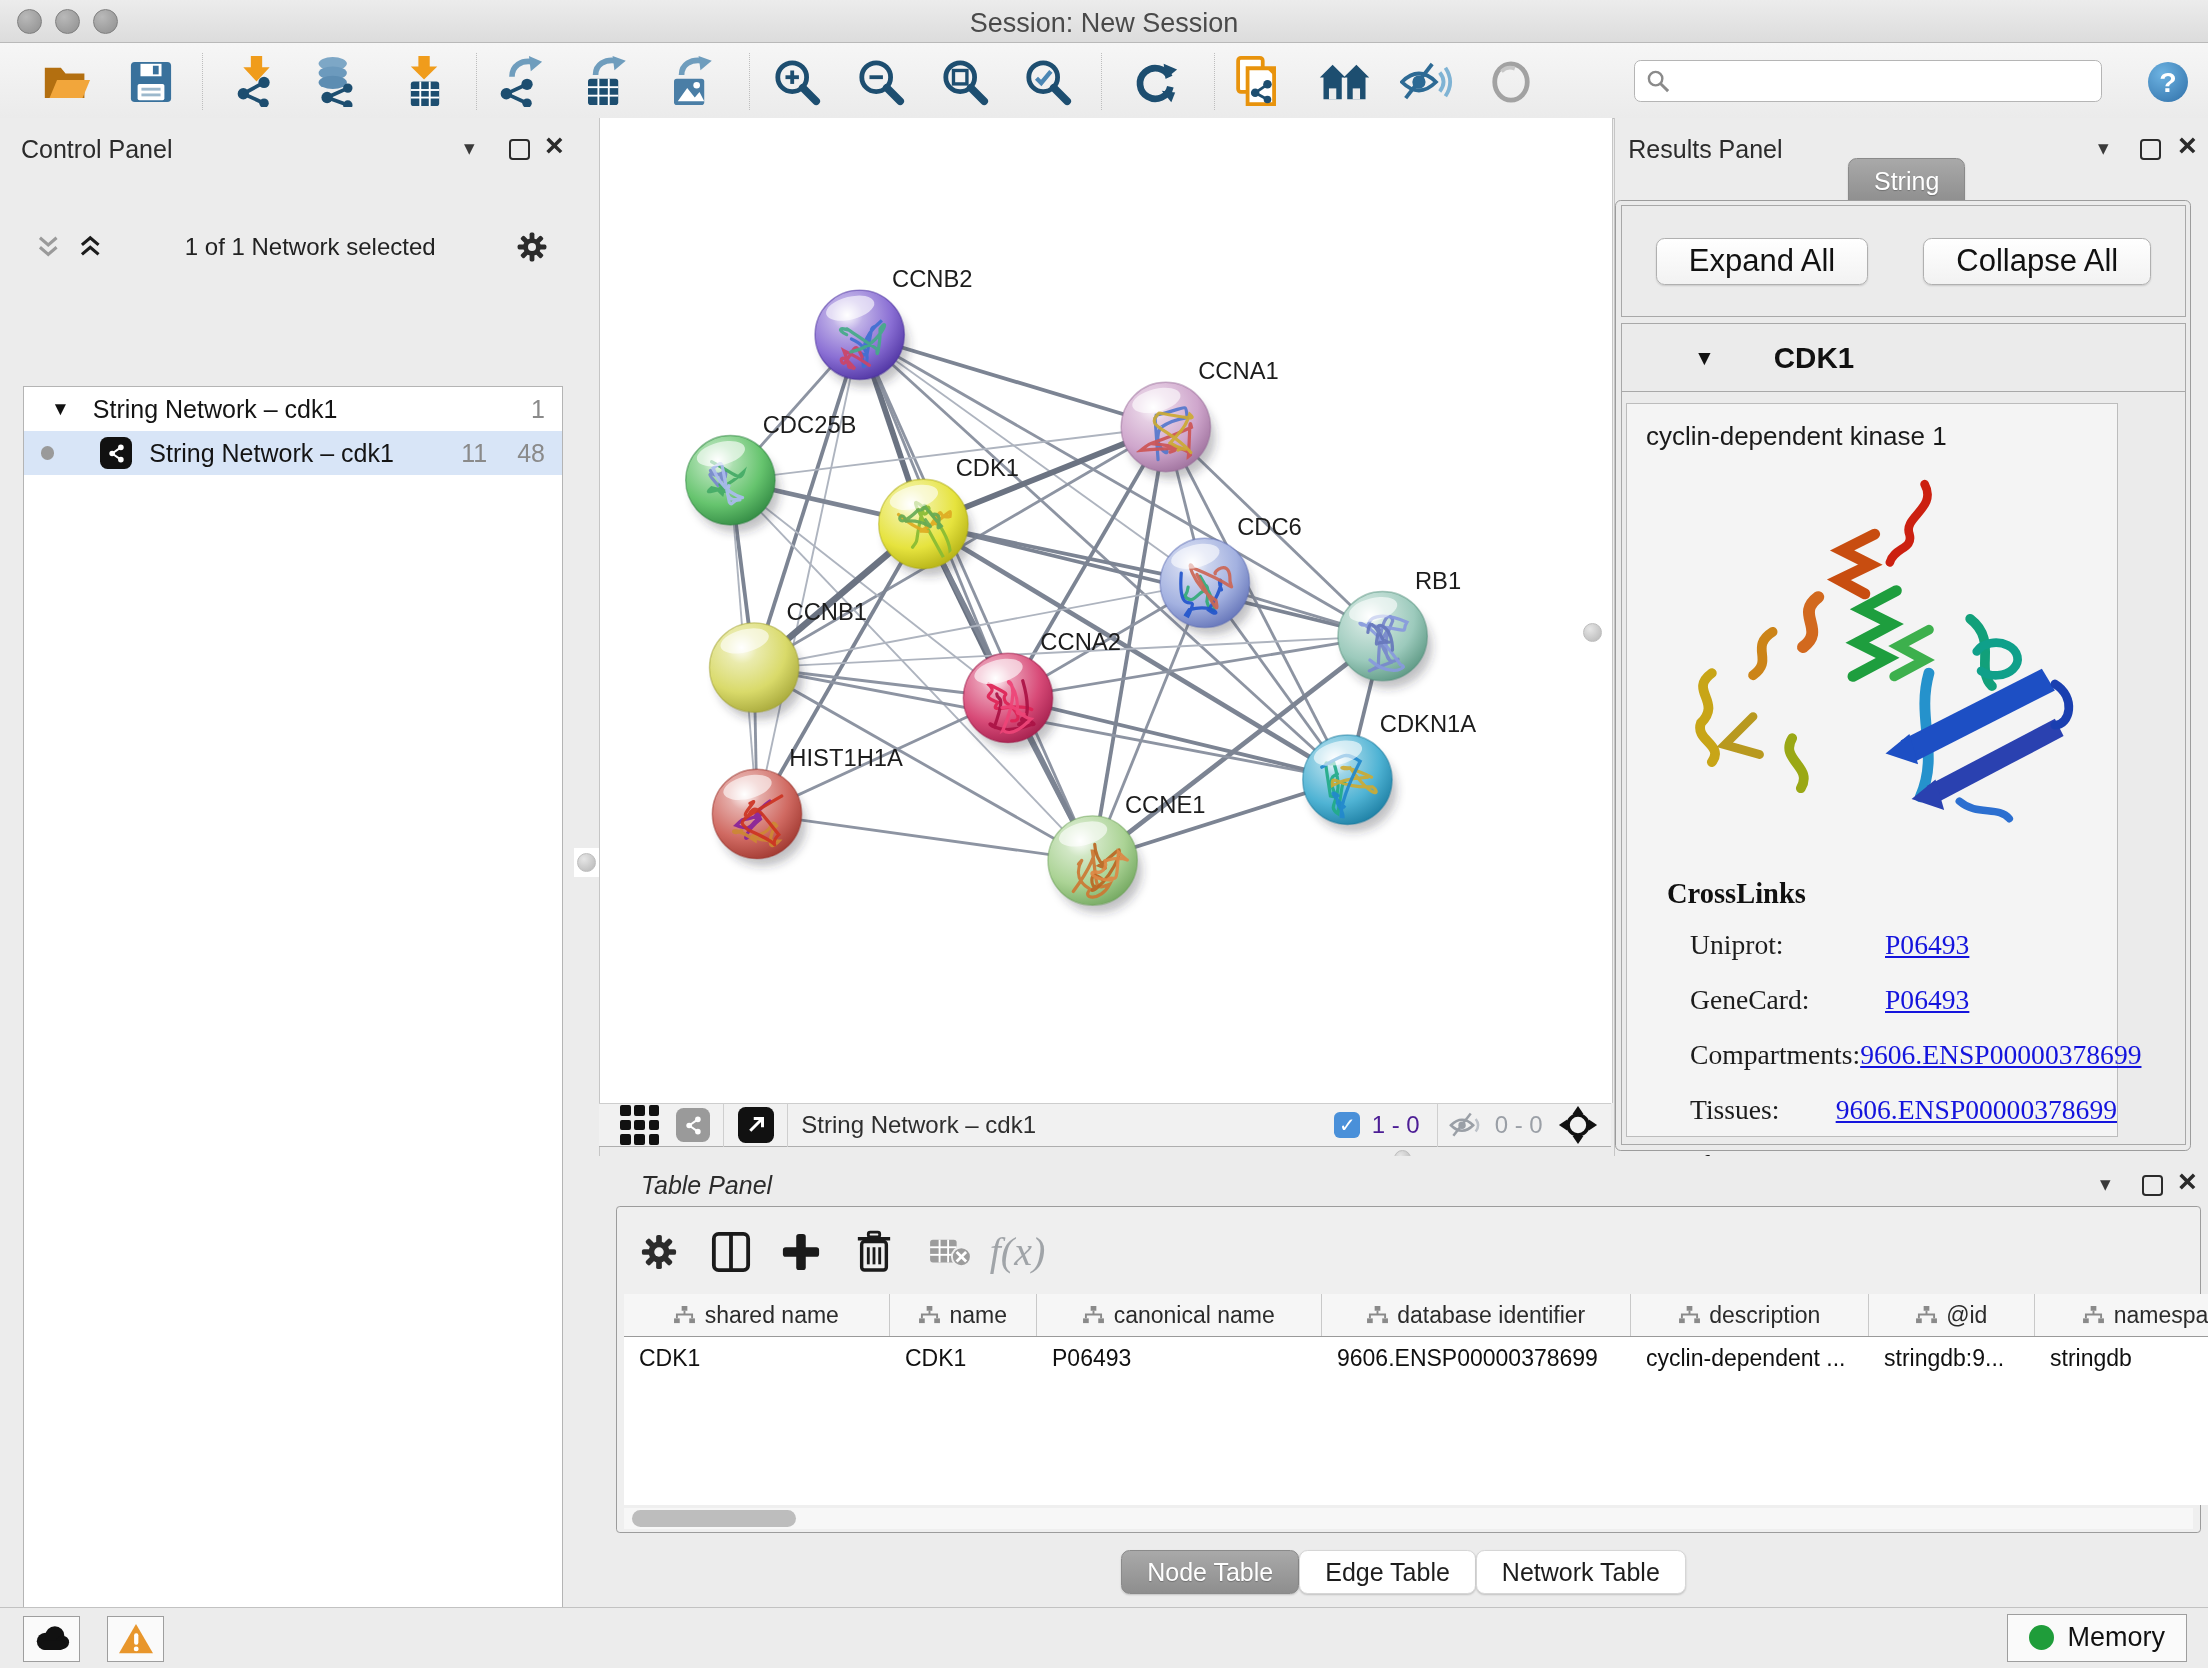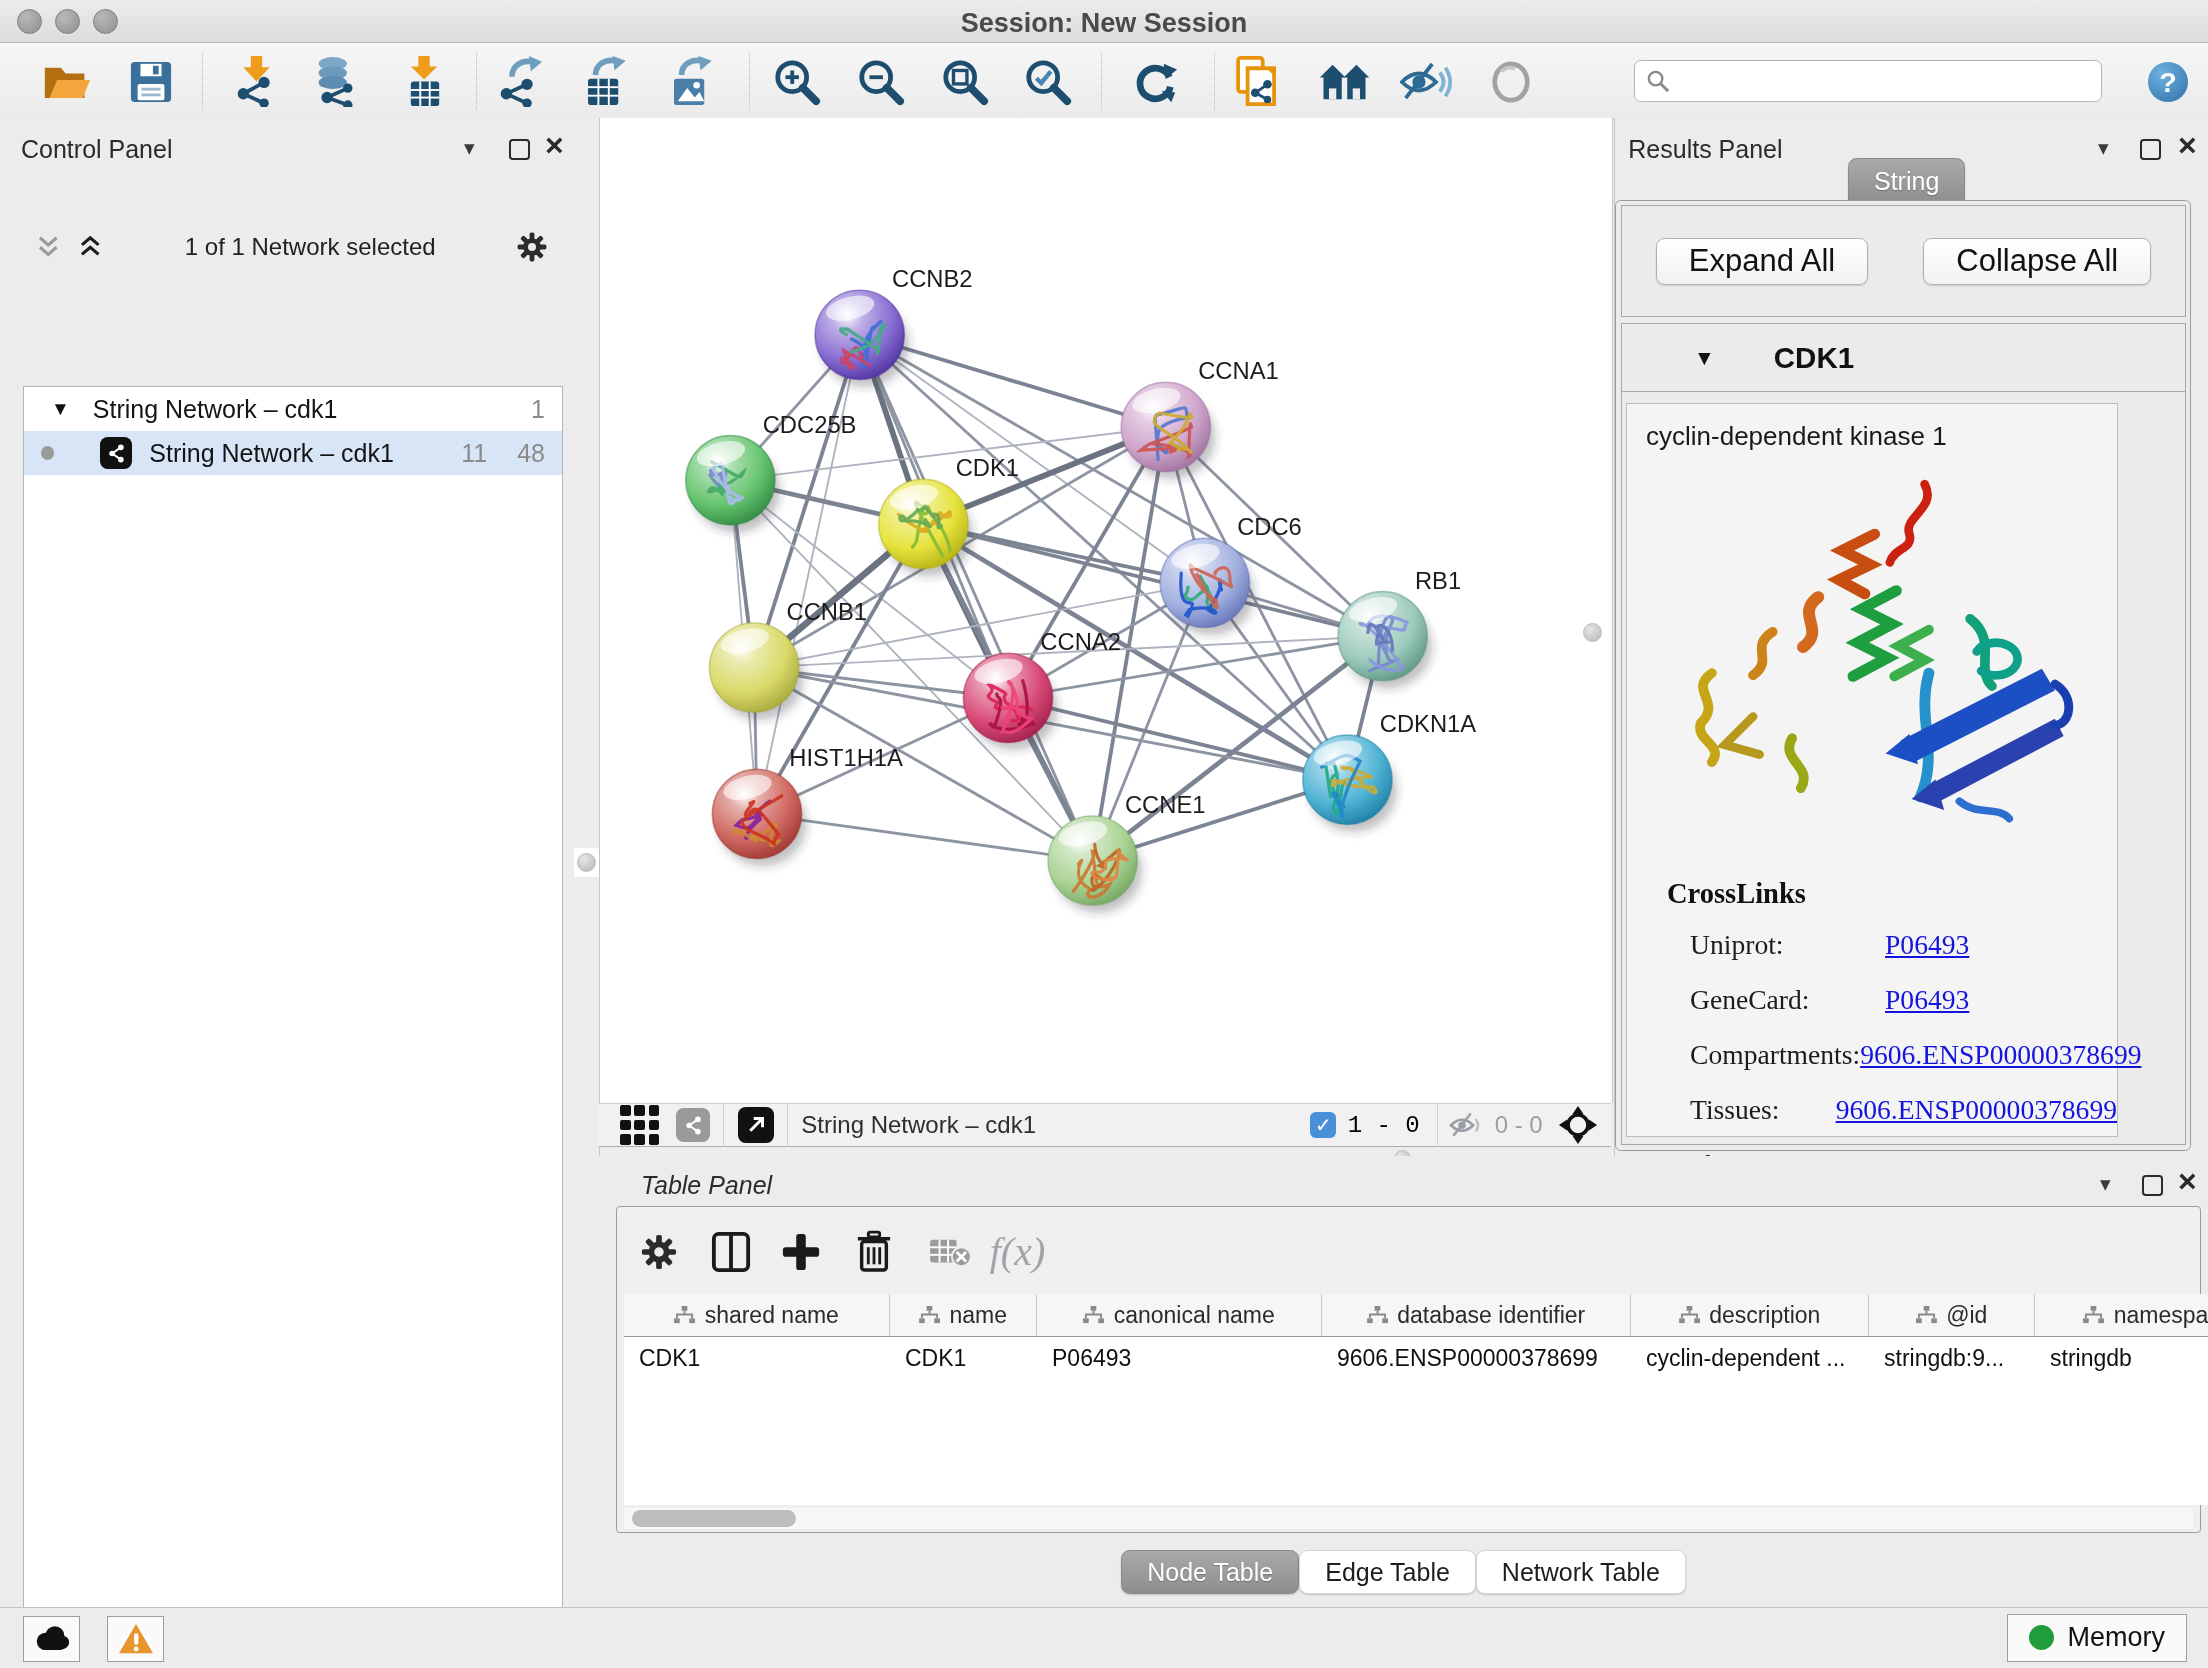--- a/index.html
+++ b/index.html
@@ -1,21 +1,21 @@
 <!DOCTYPE html>
 <html style="font-size:15px"><head>
 <meta charset="utf-8">
 <style>
   html,body{margin:0;padding:0;}
   body{width:2208px;height:1668px;position:relative;font-family:"Liberation Sans",sans-serif;background:#ececec;overflow:hidden;-webkit-font-smoothing:antialiased;}
   .abs{position:absolute;}
   
   .titlebar{left:0;top:0;width:2208px;height:42px;background:linear-gradient(#ececec,#dcdcdc);border-bottom:1px solid #b9b9b9;}
   .tl{width:23px;height:23px;border-radius:50%;background:radial-gradient(circle at 35% 30%,#b9b9b9,#8f8f8f);border:1px solid #7f7f7f;position:absolute;top:8.6px;}
-  .win-title{width:100%;text-align:center;top:7.6px;font-size:27px;color:#4a4a4a;font-weight:bold;}
+  .win-title{width:100%;text-align:center;top:7.6px;font-size:27px;color:#4a4a4a;}
   
   .toolbar{left:0;top:43px;width:2208px;height:75px;background:linear-gradient(#f6f6f6,#ebebeb);border-bottom:1px solid #bdbdbd;}
   .tbtn{position:absolute;top:13.3px;width:53px;height:51px;display:flex;align-items:center;justify-content:center;}
   .tsep{position:absolute;top:9.5px;width:0;height:57px;border-left:1.9px dotted #bdbdbd;}
   .searchbox{position:absolute;left:1634px;top:17px;width:468px;height:42px;background:#fff;border:1px solid #b5b5b5;border-radius:6.7px;display:flex;align-items:center;padding-left:11.4px;box-sizing:border-box;}
   .help-circle{position:absolute;left:2148px;top:19px;width:40px;height:40px;border-radius:50%;background:radial-gradient(circle at 35% 30%,#6db3e2,#2f6fa8);color:#fff;font-size:28.5px;font-weight:bold;display:flex;align-items:center;justify-content:center;}
   
   .ptitle{font-size:25px;color:#2b2b2b;}
   .picon{color:#3a3a3a;font-size:21px;line-height:21px;}
   .pclose{font-size:32px;font-weight:bold;color:#2b2b2b;line-height:25px;}
@@ -607,21 +607,21 @@
   <span class="blackbox">
     <svg width="21" height="21" viewBox="0 0 24 24">
       <polyline points="10,4 20,4 20,14" fill="none" stroke="#fff" stroke-width="3.4"></polyline>
       <line x1="20" y1="4" x2="6" y2="18" stroke="#fff" stroke-width="3.4"></line>
     </svg>
   </span>
   <div class="nf-sep"></div>
   <span style="font-size:24px;color:#2e2e2e;">String Network – cdk1</span>
   <div style="flex:1"></div>
   <span class="checkbox">✓</span>
-  <span style="font-size:24px;color:#000000;margin:0 13.3px 0 11.4px;font-family:Liberation Mono, monospace;">1 - 0</span>
+  <span style="font-size:24px;color:#4c1d95;margin:0 13.3px 0 11.4px;">1 - 0</span>
   <div class="nf-sep" style="margin:0 3.8px;"></div>
   <svg width="36" height="28.5" viewBox="0 0 56 46" style="margin-left:7.6px;">
     <path d="M2 23 Q20 5 38 23 Q20 41 2 23 Z" fill="none" stroke="#9a9fa6" stroke-width="4"></path>
     <circle cx="20" cy="23" r="6" fill="#9a9fa6"></circle>
     <line x1="6" y1="40" x2="34" y2="4" stroke="#9a9fa6" stroke-width="4"></line>
     <path d="M42 13 Q50 23 42 33" fill="none" stroke="#bcc1c8" stroke-width="4"></path>
   </svg>
   <span style="font-size:24px;color:#9a9fa6;margin:0 15px 0 9.5px;">0 - 0</span>
   <svg width="40" height="40" viewBox="0 0 44 44" style="margin-right:13.3px;">
     <circle cx="22" cy="22" r="11" stroke="#111" stroke-width="4" fill="none"></circle>

